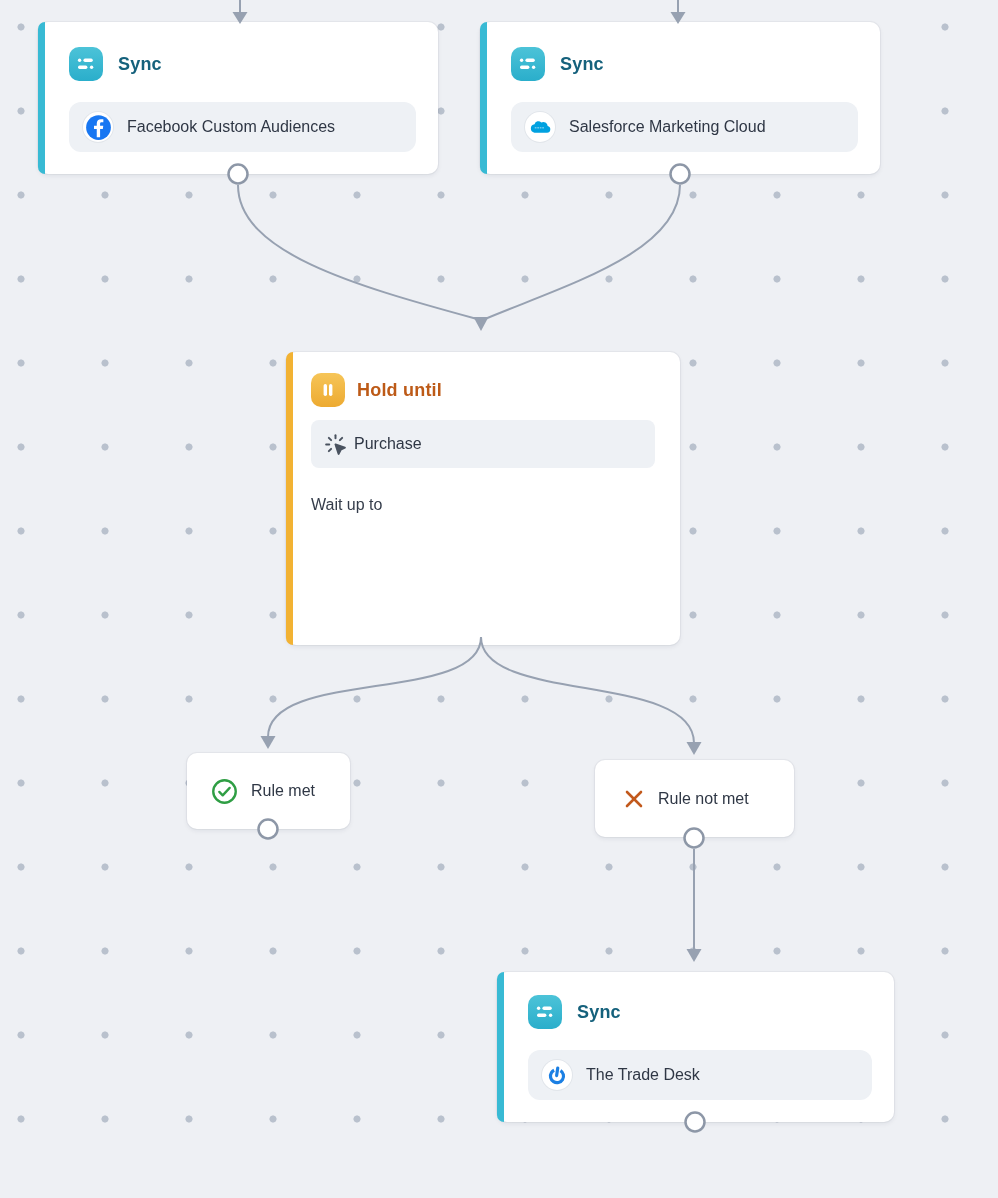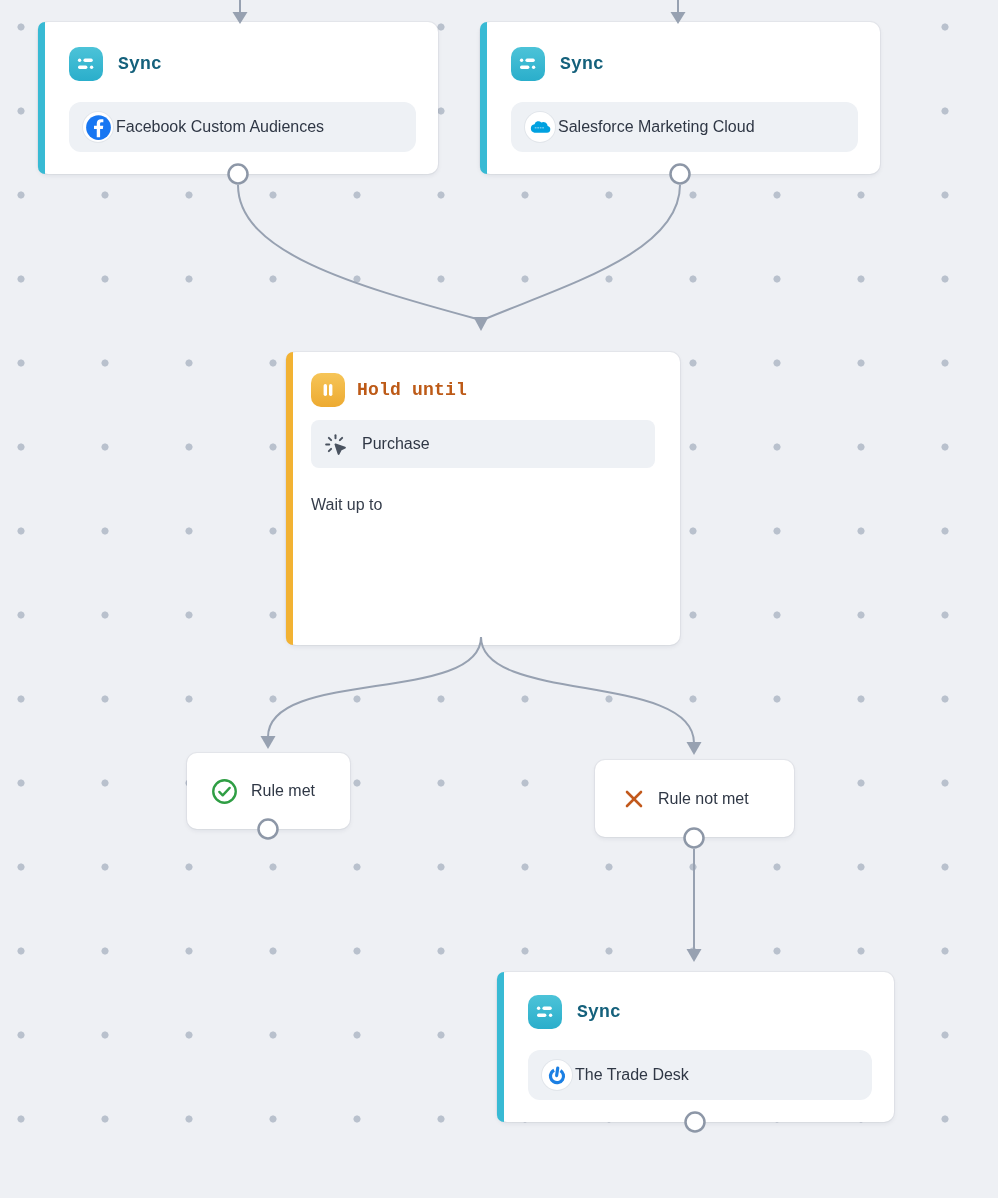--- a/index.html
+++ b/index.html
@@ -25,50 +25,50 @@
   }
   .accent {
     position:absolute; left:0; top:0; bottom:0; width:7px;
     border-radius:10px 0 0 10px;
   }
   .accent.teal  { background:#38bad4; }
   .accent.amber { background:#f2b233; }
 
   .sync-card  { width:400px; height:152px; }
   .sync-inner { position:relative; padding:25px 22px 0 31px; }
-  .title-row  { display:flex; align-items:center; gap:15px;font-family:Liberation Mono, monospace; }
+  .title-row  { display:flex; align-items:center; gap:15px; }
 
   .badge {
     width:34px; height:34px; border-radius:10px; flex:0 0 auto;
     display:flex; align-items:center; justify-content:center;
   }
   .badge.teal  { background:linear-gradient(180deg,#4cc3d8 0%,#2aaecb 100%); }
   .badge.amber { background:linear-gradient(180deg,#f6c558 0%,#edaa31 100%); }
 
   .sync-title { font-size:18px; font-weight:bold; color:#15617c; letter-spacing:.2px; }
   .hold-title { font-size:18px; font-weight:bold; color:#bd5a17; letter-spacing:.2px; }
 
   .field {
     margin-top:21px; height:50px; background:#eef1f5; border-radius:12px;
-    display:flex; align-items:center; gap:3px; padding:0 14px;
+    display:flex; align-items:center; gap:14px; padding:0 14px;
     font-size:16px; color:#2f3745;
   }
 
   .logo-circle {
     width:30px; height:30px; border-radius:50%; background:#ffffff; flex:0 0 auto;
     display:flex; align-items:center; justify-content:center;
     box-shadow:0 0 0 1px rgba(20,30,50,0.05);
   }
 
   .hold-card  { left:286px; top:352px; width:394px; height:293px; }
   .hold-inner { position:relative; padding:21px 25px 0 25px; }
   .hold-label { margin-top:28px; font-size:16px; color:#353d4b; }
   .hold-field {
     margin-top:13px; height:48px; background:#eef1f5; border-radius:8px;
-    display:flex; align-items:center; gap:14px; padding:0 12px;
+    display:flex; align-items:center; gap:6px; padding:0 12px;
     font-size:16px; color:#2f3745;
   }
 
   .rule-card { display:flex; align-items:center; gap:13px; font-size:16px; color:#2f3745; }
   .rule-met-card     { left:187px; top:753px; width:163px; height:76px; padding-left:24px; }
   .rule-not-met-card { left:595px; top:760px; width:199px; height:77px; padding-left:28px; }
 </style>
 </head>
 <body>
 

